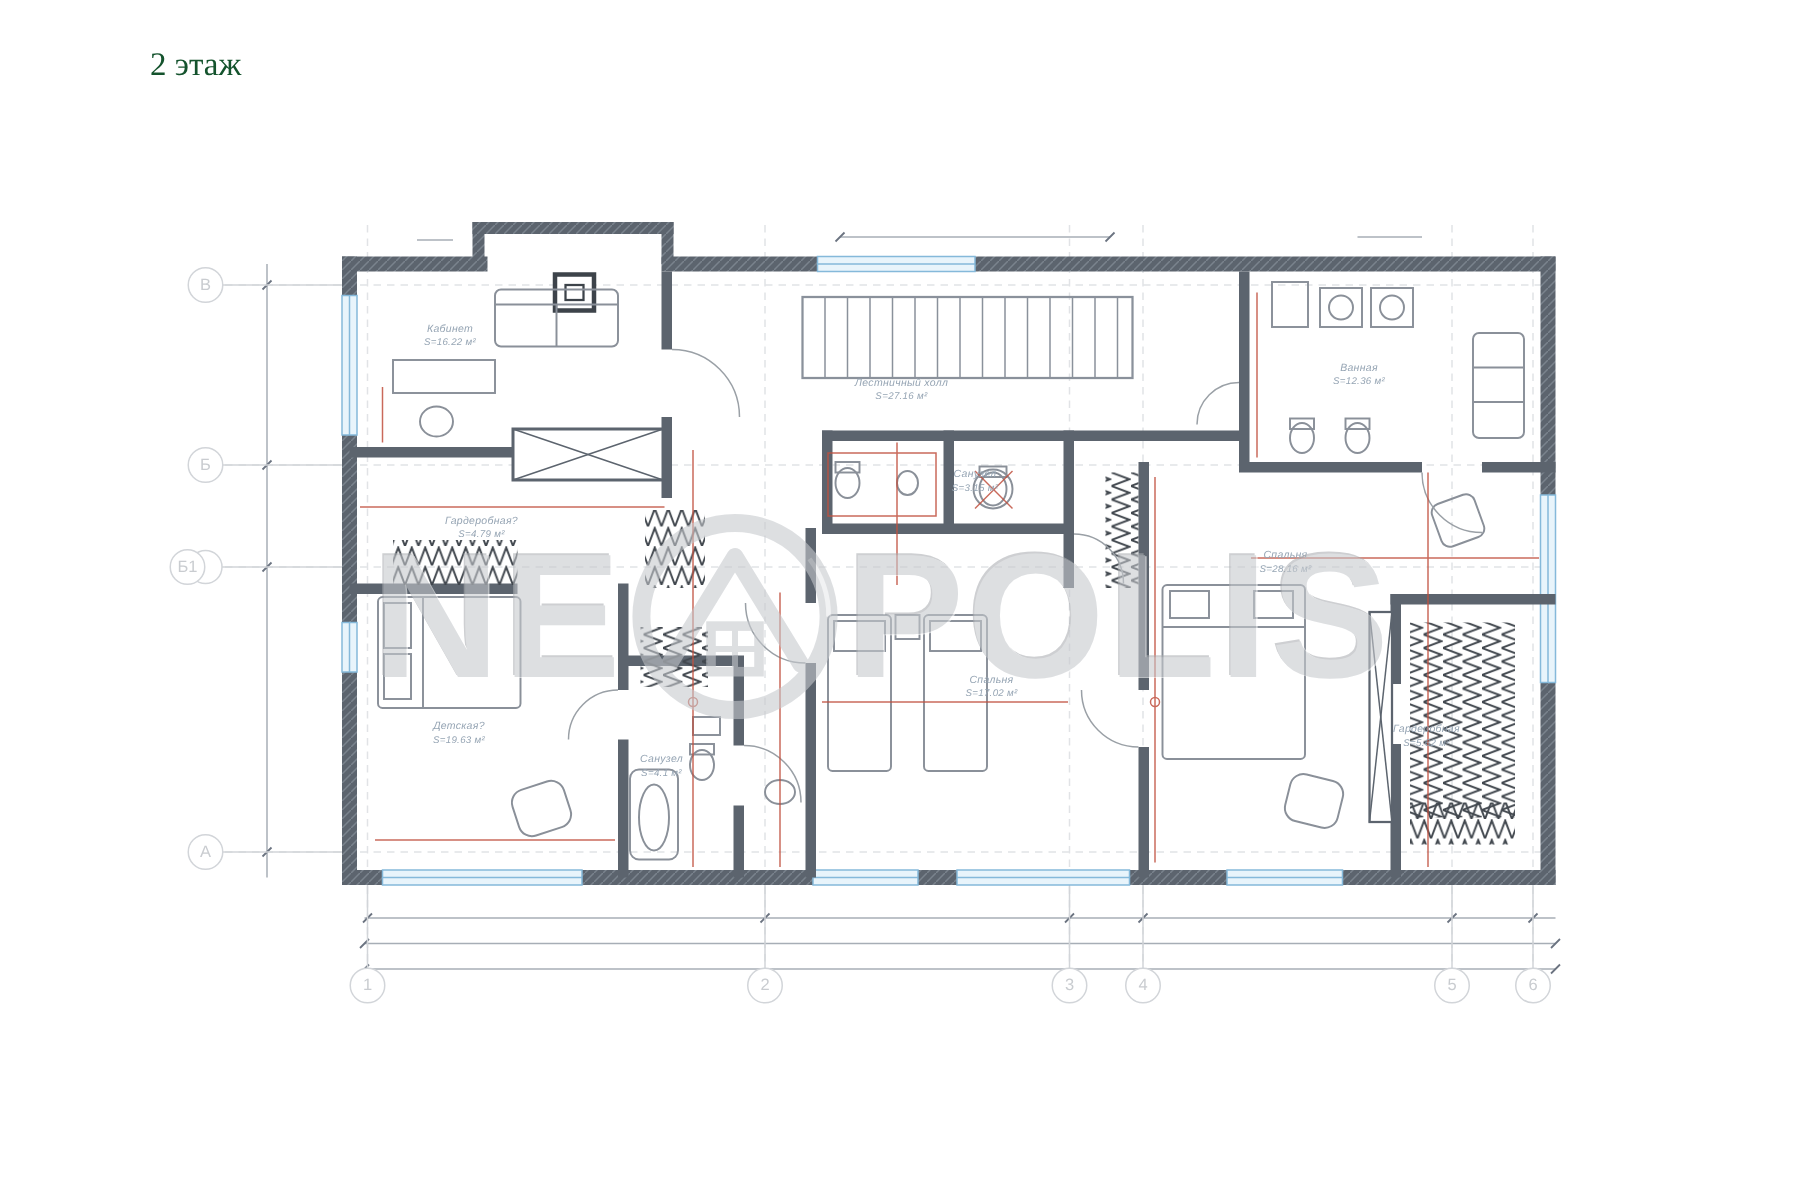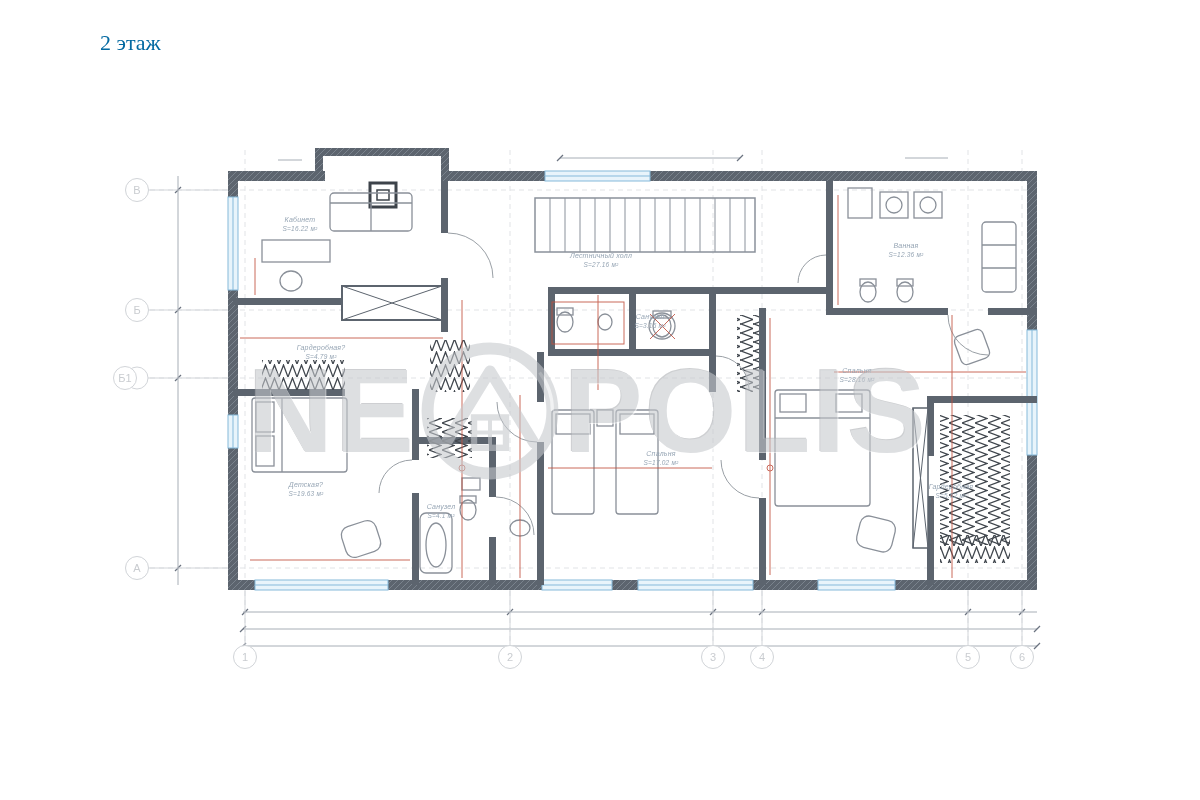--- a/index.html
+++ b/index.html
@@ -1,19 +1,19 @@
 <!DOCTYPE html>
 <html><head>
 <meta charset="utf-8">
 <style>
   html,body{margin:0;padding:0;background:#fff;}
   #stage{position:relative;width:1200px;height:800px;background:#fff;overflow:hidden;
          font-family:"Liberation Sans",sans-serif;}
   .title{position:absolute;left:100px;top:30px;font-family:"Liberation Serif",serif;
-         font-size:22px;color:#0369a1;}
+         font-size:22px;color:#14532d;}
   svg#plan{position:absolute;left:0;top:0;z-index:1;}
   .room-label{position:absolute;z-index:2;transform:translateX(-50%);text-align:center;
       color:#96a5b4;font-size:7px;line-height:1.25;font-style:italic;white-space:nowrap;
       letter-spacing:.2px;}
   .room-label .area{font-size:6.5px;}
   .axis-bubble{position:absolute;z-index:2;width:22px;height:22px;border:1px solid #d2d5d9;
       border-radius:50%;background:#fff;color:#c9ccd0;font-size:11px;display:flex;
       align-items:center;justify-content:center;transform:translate(-50%,-50%);}
   #watermark{position:absolute;left:248px;top:326px;width:680px;height:170px;z-index:5;
       display:flex;align-items:center;justify-content:space-between;gap:2px;opacity:.58;

